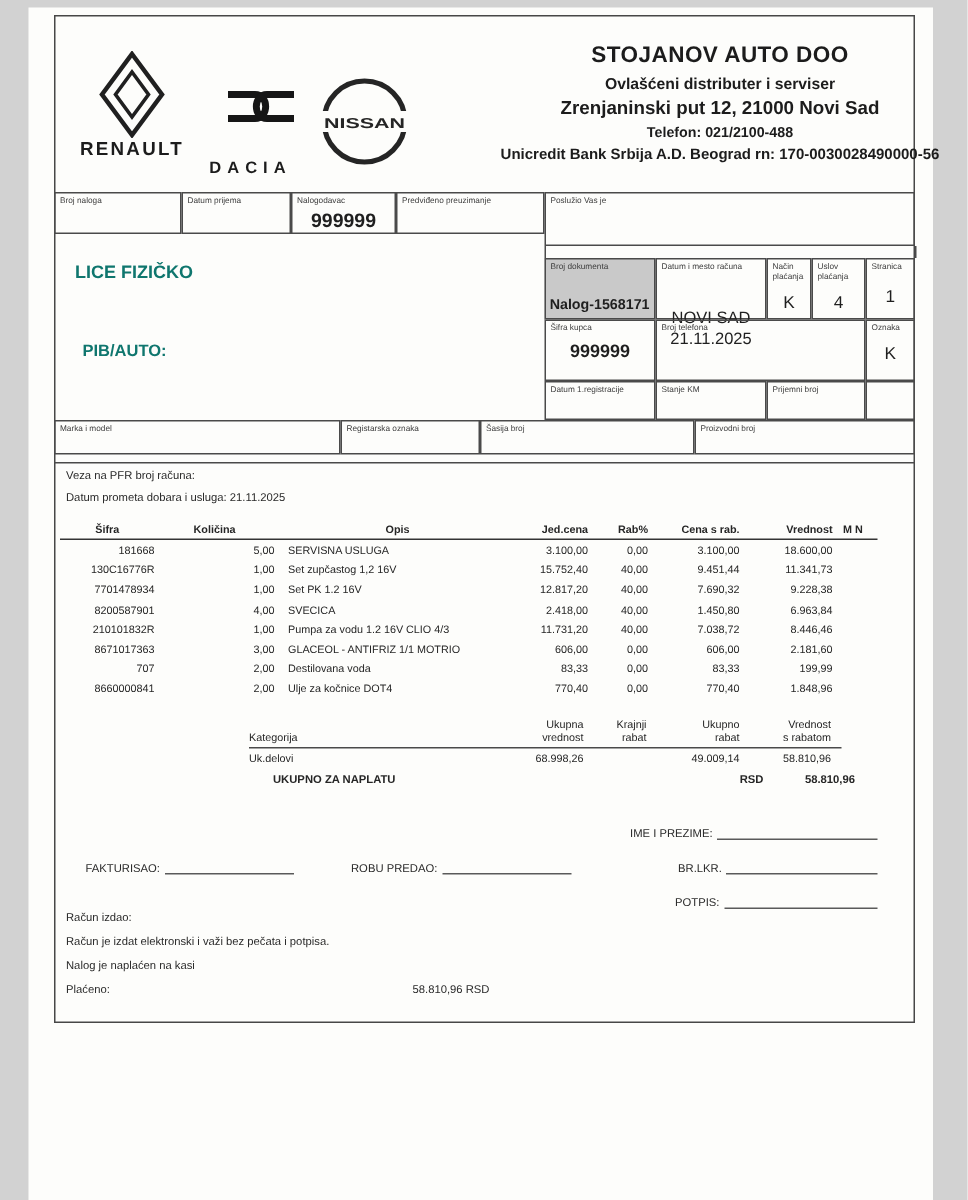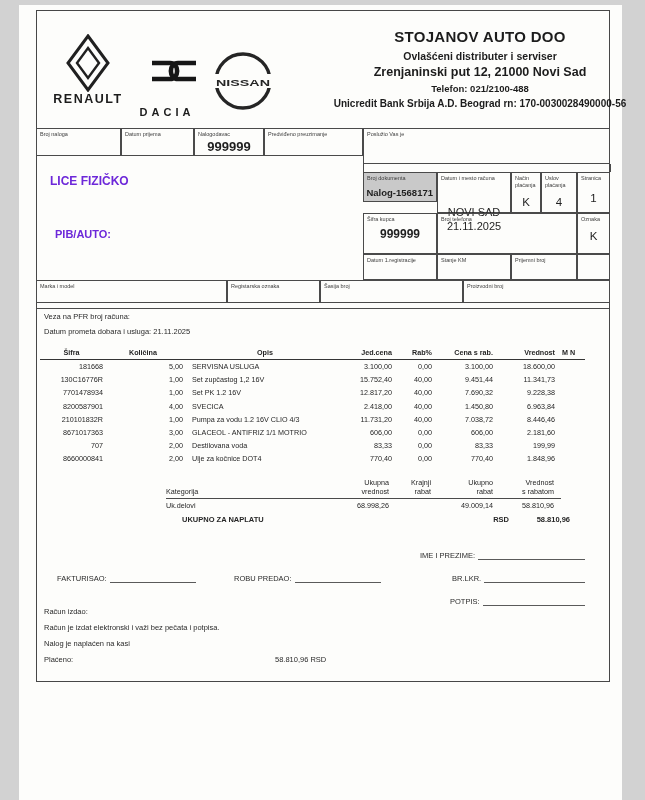--- a/index.html
+++ b/index.html
@@ -25,21 +25,21 @@
 
   
   .cell{position:absolute;border:1px solid #4a4a4a;box-sizing:border-box;background:transparent;display:flex;flex-direction:column;}
   .lbl{font-size:5.5px;color:#3d3d3d;padding:2px 2px 0 3px;line-height:1.3;white-space:pre-line;}
   .shade{background:#c9c9c9;}
   .bigval{font-weight:bold;font-size:13px;text-align:center;margin-top:1px;}
   .midval{font-weight:600;font-size:12px;text-align:center;margin-top:4px;}
   .kval{font-size:11.5px;text-align:center;margin-top:7px;}
   .docnum{font-weight:600;font-size:9.5px;text-align:right;padding:0 3px 3px 0;margin-top:auto;}
   .place{font-size:11px;text-align:center;line-height:1.25;margin-top:1px;}
-  .free-label{position:absolute;font-weight:bold;color:#6d28d9;}
+  .free-label{position:absolute;font-weight:bold;color:#0f766e;}
 
   
   .small{position:absolute;font-size:7.5px;color:#2a2a2a;}
 
   
   .tgrid{display:grid;grid-template-columns:63px 80px 164px 45px 40px 61px 62px 30px;}
   .items{position:absolute;left:40px;top:345px;width:545px;font-size:7.2px;color:#262626;}
   .thead{align-items:end;height:15px;border-bottom:1.6px solid #343434;font-weight:bold;padding-bottom:2px;box-sizing:border-box;}
   .trow{height:13.2px;align-items:center;}
   .al-r{text-align:right;}
@@ -115,21 +115,21 @@
 </div>
 <div class="cell" style="left:363px;top:128px;width:247px;height:36px;">
   <div class="lbl">Poslužio Vas je</div>
 </div>
 
 <div class="abs" style="left:363px;top:164px;width:246px;height:8px;border-left:1px solid #4a4a4a;border-right:1px solid #4a4a4a;"></div>
 
 <div class="free-label" style="left:50px;top:174px;font-size:12px;">LICE FIZIČKO</div>
 <div class="free-label" style="left:55px;top:228px;font-size:11px;">PIB/AUTO:</div>
 
-<div class="cell shade" style="left:363px;top:172px;width:74px;height:30px;">
+<div class="cell shade" style="left:363px;top:172px;width:74px;height:41px;">
   <div class="lbl">Broj dokumenta</div>
   <div class="docnum">Nalog-1568171</div>
 </div>
 <div class="cell" style="left:437px;top:172px;width:74px;height:41px;gap:23px;">
   <div class="lbl">Datum i mesto računa</div>
   <div class="place">
     <div>NOVI SAD</div>
     <div>21.11.2025</div>
   </div>
 </div>

